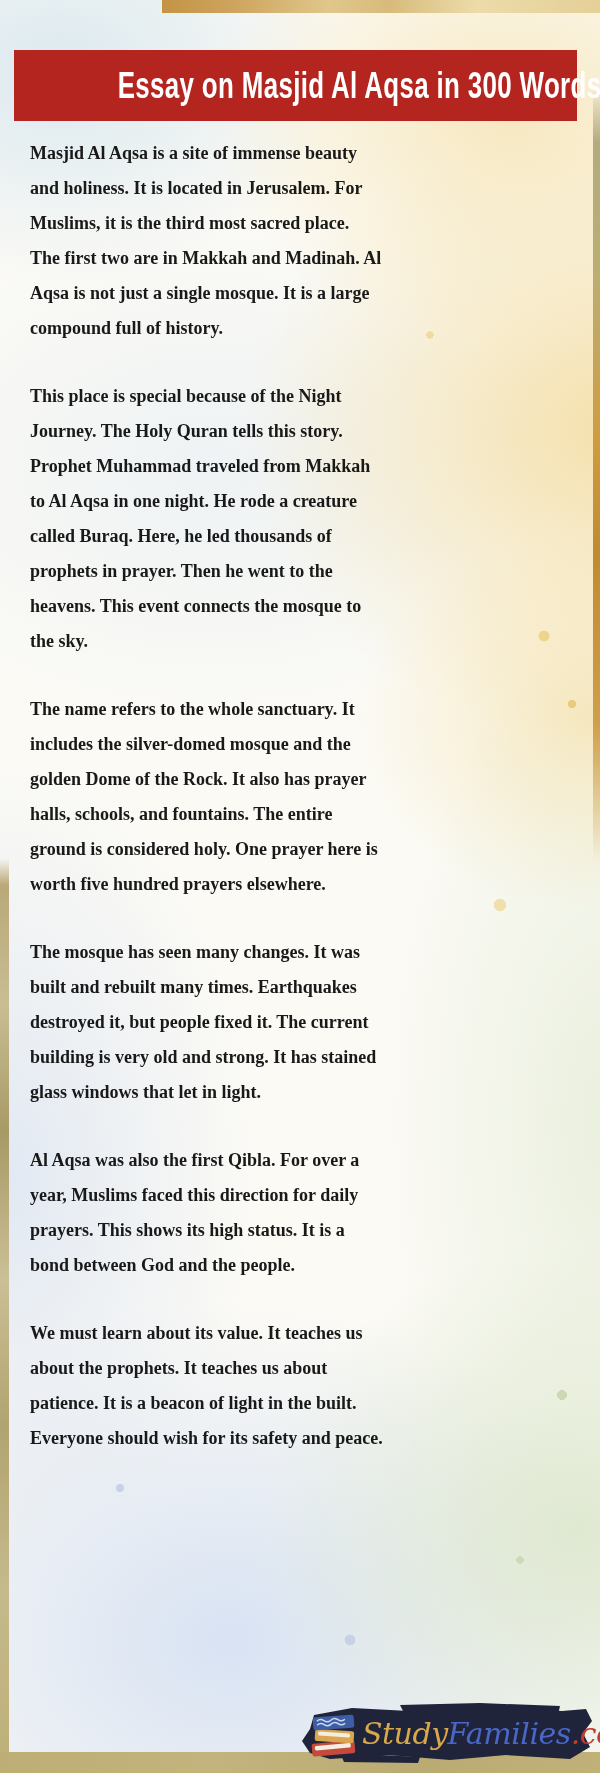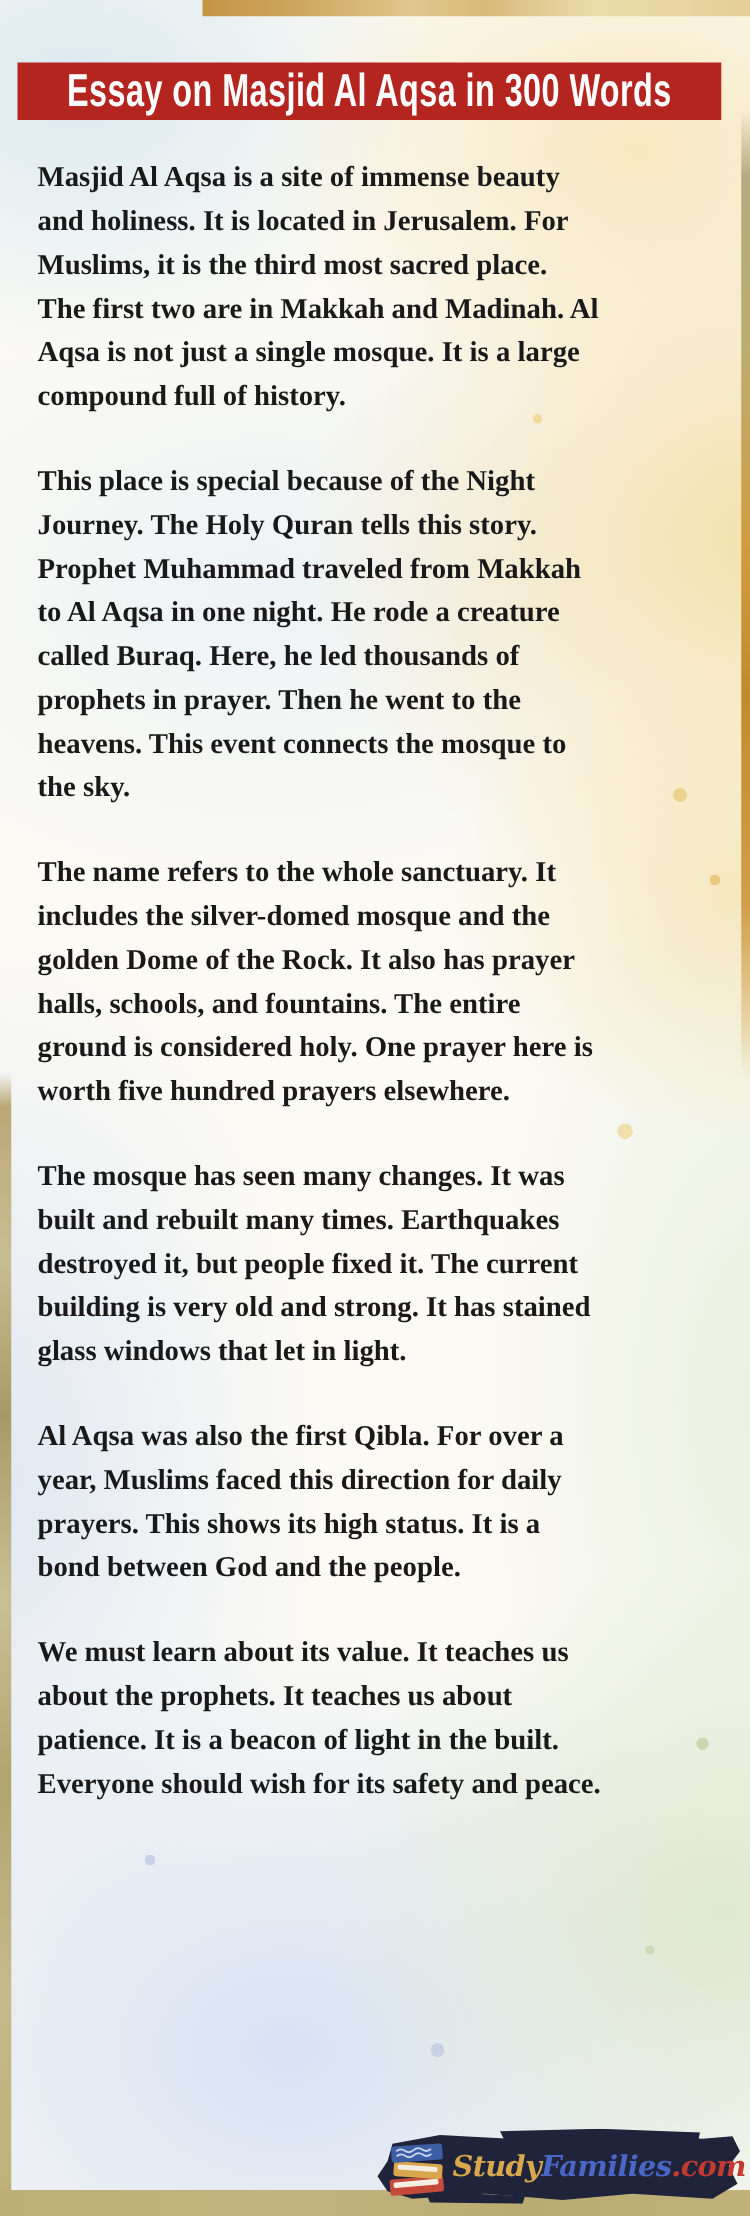--- a/index.html
+++ b/index.html
@@ -46,52 +46,52 @@
   .strip-left {
     position: absolute; left: 0; top: 858px; width: 9px; bottom: 0;
     background: linear-gradient(180deg, rgba(186,168,120,0) 0%, #baa878 3%, #c9bd93 16%,
       #a89a66 30%, #cbbf96 46%, #b2a470 62%, #c6b98c 80%, #bdb077 100%);
   }
   .strip-bottom {
     position: absolute; left: 0; right: 0; bottom: 0; height: 21px;
     background: linear-gradient(90deg,#bcae74 0%,#c2b47c 35%,#b9ab72 70%,#c0b179 100%);
   }
   .banner {
-    position: absolute; left: 14px; top: 50px; width: 563px; height: 46px;
+    position: absolute; left: 14px; top: 50px; width: 563px; height: 71px;
     background: #b5251f;
-    display: flex; align-items: center; justify-content: center;
+    display: flex; align-items: center; 
   }
   .banner-text {
     font-family: "Liberation Sans", sans-serif;
     font-weight: 700; font-size: 37px; color: #ffffff;
     white-space: nowrap; letter-spacing: 0.5px;
     transform: scaleX(0.70);
   }
   .essay {
-    position: absolute; left: 30px; top: 124px; width: 545px;
+    position: absolute; left: 30px; top: 136px; width: 545px;
     font-family: "Liberation Serif", serif;
-    font-weight: 700; font-size: 23px; line-height: 35px;
+    font-weight: 700; font-size: 18px; line-height: 35px;
     color: #191919;
   }
   .essay p {
     margin: 0 0 33px 0;
     white-space: pre-line;
   }
   .logo {
     position: absolute; right: 8px; top: 1703px; width: 292px; height: 60px;
   }
   .logo-bg { position: absolute; left: 0; top: 0; width: 292px; height: 60px; }
   .logo-row {
     position: absolute; left: 8px; top: 0; height: 60px;
     display: flex; align-items: center;
   }
   .books { width: 50px; height: 50px; margin: 2px 4px 0 0; flex: 0 0 auto; }
   .logo-text {
     font-family: "DejaVu Serif", serif;
-    font-style: italic; font-weight: 700; font-size: 23px;
+    font-style: italic; font-weight: 400; font-size: 30px;
     white-space: nowrap; letter-spacing: -0.5px;
   }
   .t-study { color: #d9a84c; }
   .t-printable { color: #4a67c8; }
   .t-com { color: #c23a30; }
 </style>
 </head>
 <body>
 
 <div class="page">

